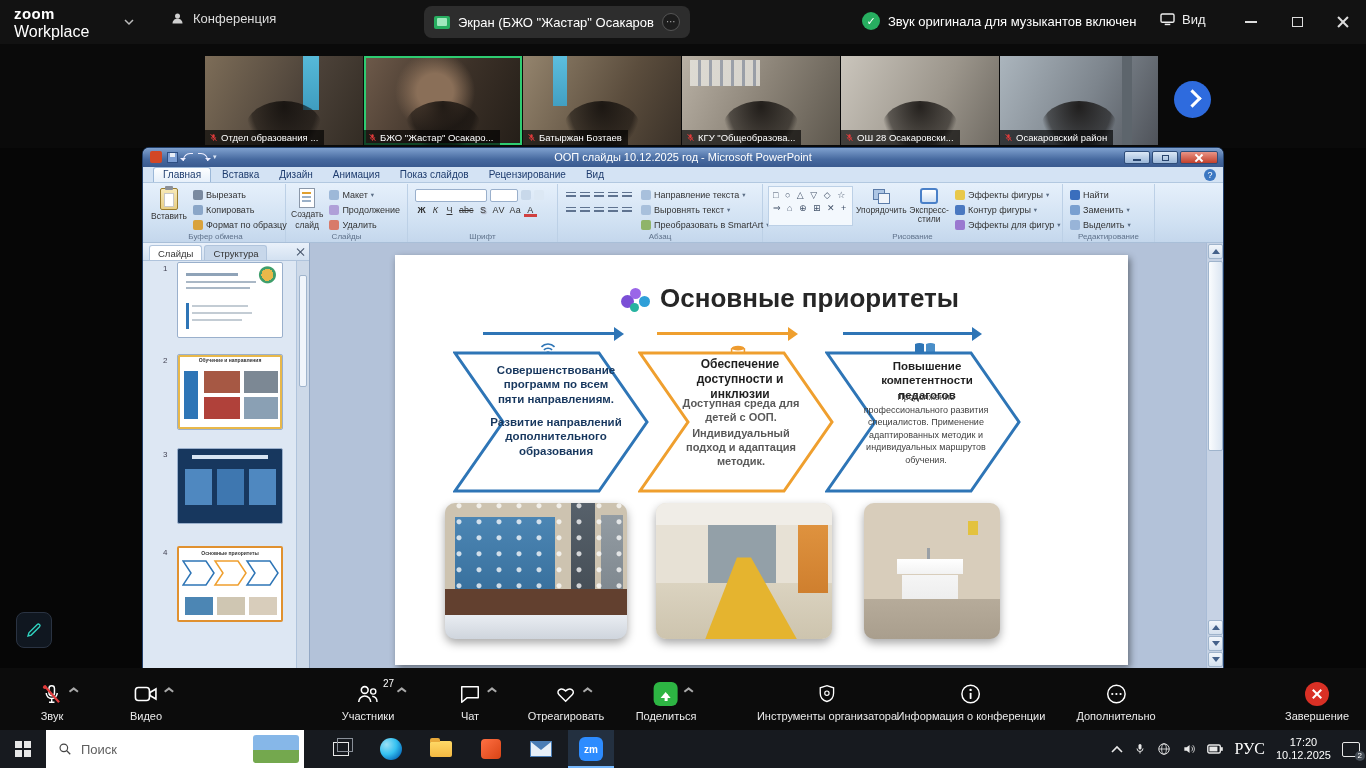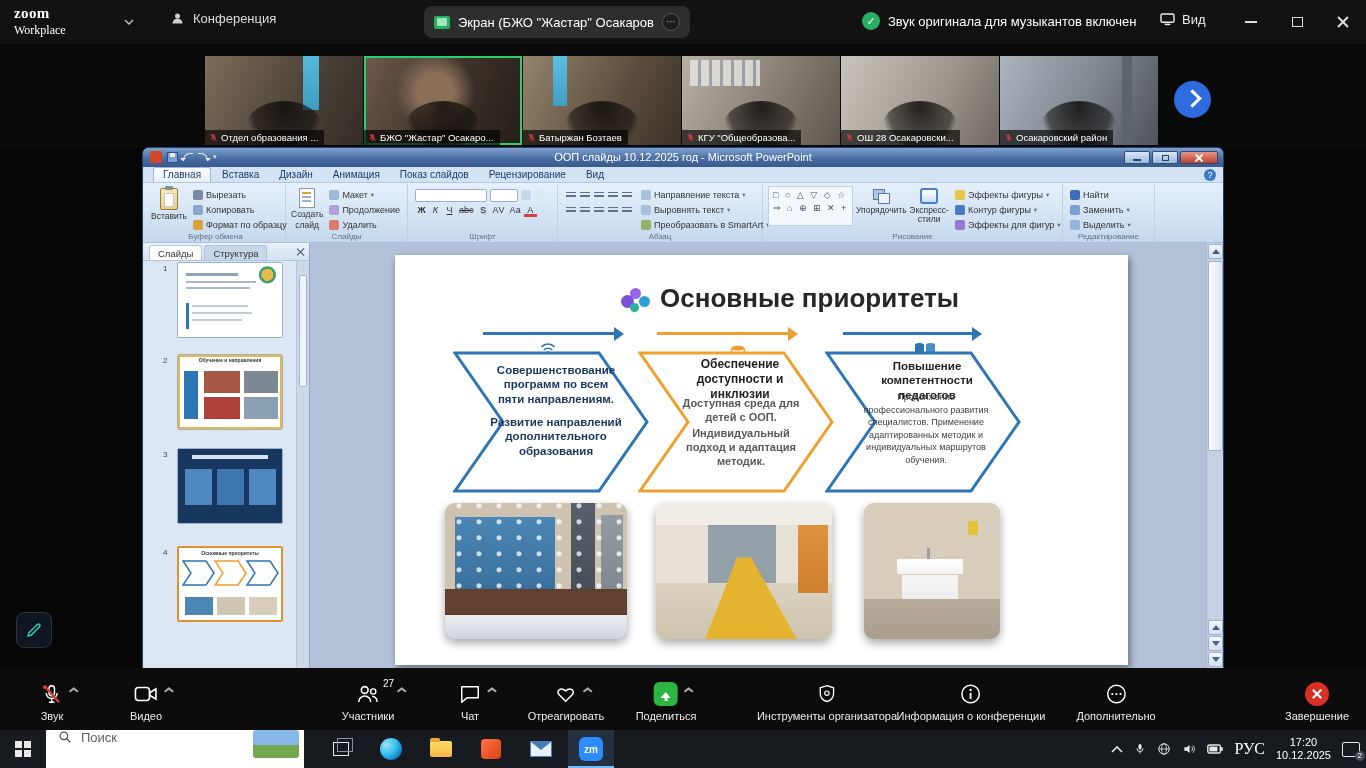--- a/index.html
+++ b/index.html
@@ -2,23 +2,23 @@
 <html><head>
 <meta charset="utf-8">
 <style>
   * { box-sizing:border-box; margin:0; padding:0; }
   html,body { width:1366px; height:768px; }
   body { font-family:"Liberation Sans","DejaVu Sans",sans-serif; background:#000; overflow:hidden; }
   .stage { position:relative; width:1366px; height:768px; background:#000; overflow:hidden; }
 
   
   .ztop { position:absolute; top:0; left:0; width:1366px; height:44px; background:#121212; color:#eee; }
-  .zlogo { position:absolute; left:14px; top:6px; line-height:1;font-family:Liberation Serif, serif; }
+  .zlogo { position:absolute; left:14px; top:6px; line-height:1; }
   .zlogo .z1 { font-weight:bold; font-size:15px; color:#fff; letter-spacing:.4px; }
-  .zlogo .z2 { font-size:12px; color:#fff; margin-top:3px; }
+  .zlogo .z2 { font-size:16px; color:#fff; margin-top:3px; }
   .zchev { position:absolute; left:124px; top:17px; width:10px; height:10px; }
   .ztab1 { position:absolute; left:170px; top:11px; display:flex; align-items:center; gap:8px; font-size:13px; color:#ddd; }
   .ztab2 { position:absolute; left:424px; top:6px; height:32px; background:#2d2d2d; border-radius:8px; display:flex; align-items:center; gap:8px; padding:0 10px; font-size:13px; color:#fff; }
   .scrico { width:16px; height:13px; background:#27ae60; border-radius:2px; position:relative; }
   .scrico::after { content:""; position:absolute; inset:2px 3px 3px; background:#9fe8bd; border-radius:1px; }
   .tabdots { width:18px; height:18px; border-radius:50%; background:#1d1d1d; border:1px solid #555; color:#aaa; font-size:10px; text-align:center; line-height:16px; }
   .znote { position:absolute; left:862px; top:12px; display:flex; align-items:center; gap:8px; font-size:13px; color:#fff; }
   .okico { width:18px; height:18px; border-radius:50%; background:#27ae60; color:#fff; font-size:11px; text-align:center; line-height:18px; font-weight:bold; }
   .zview { position:absolute; left:1160px; top:12px; display:flex; align-items:center; gap:7px; font-size:13px; color:#eee; }
   .zwin { position:absolute; right:0; top:0; height:44px; display:flex; }
@@ -216,21 +216,21 @@
   .shareico::before { content:""; position:absolute; left:7px; top:5px; border:5px solid transparent; border-bottom:6px solid #fff; }
   .shareico::after { content:""; position:absolute; left:10.5px; top:12px; width:3px; height:7px; background:#fff; }
   .endico { width:24px; height:24px; border-radius:50%; background:#d93025; position:relative; }
   .endico::before,.endico::after { content:""; position:absolute; left:11px; top:6px; width:2.2px; height:12px; background:#fff; }
   .endico::before { transform:rotate(45deg); } .endico::after { transform:rotate(-45deg); }
 
   
   .task { position:absolute; left:0; top:730px; width:1366px; height:38px; background:#171a1f; color:#fff; }
   .tk { position:absolute; top:0; width:46px; height:38px; display:flex; align-items:center; justify-content:center; }
   .tk.open { background:#233040; box-shadow:inset 0 -2px 0 #76b9ff; }
-  .searchbox { position:absolute; left:46px; top:0; width:258px; height:38px; background:#fff; display:flex; 
+  .searchbox { position:absolute; left:46px; top:0; width:258px; height:38px; background:#fff; display:flex; align-items:center;
                gap:9px; padding:0 5px 0 12px; }
   .searchbox .lbl { color:#5f5f5f; font-size:13px; flex:1; }
   .shl { width:46px; height:28px; border-radius:3px; background:linear-gradient(#86b7e8 0 55%, #74a84e 55%); }
   .winlogo { width:16px; height:16px; background:
       linear-gradient(#e8e8e8,#e8e8e8) 0 0/7px 7px no-repeat,
       linear-gradient(#e8e8e8,#e8e8e8) 9px 0/7px 7px no-repeat,
       linear-gradient(#e8e8e8,#e8e8e8) 0 9px/7px 7px no-repeat,
       linear-gradient(#e8e8e8,#e8e8e8) 9px 9px/7px 7px no-repeat; }
   .tvico { width:16px; height:14px; border:1.6px solid #e8e8e8; position:relative; background:#171a1f; }
   .tvico::before { content:""; position:absolute; left:3px; top:-5px; width:14px; height:12px; border:1.6px solid #8a9099; }

